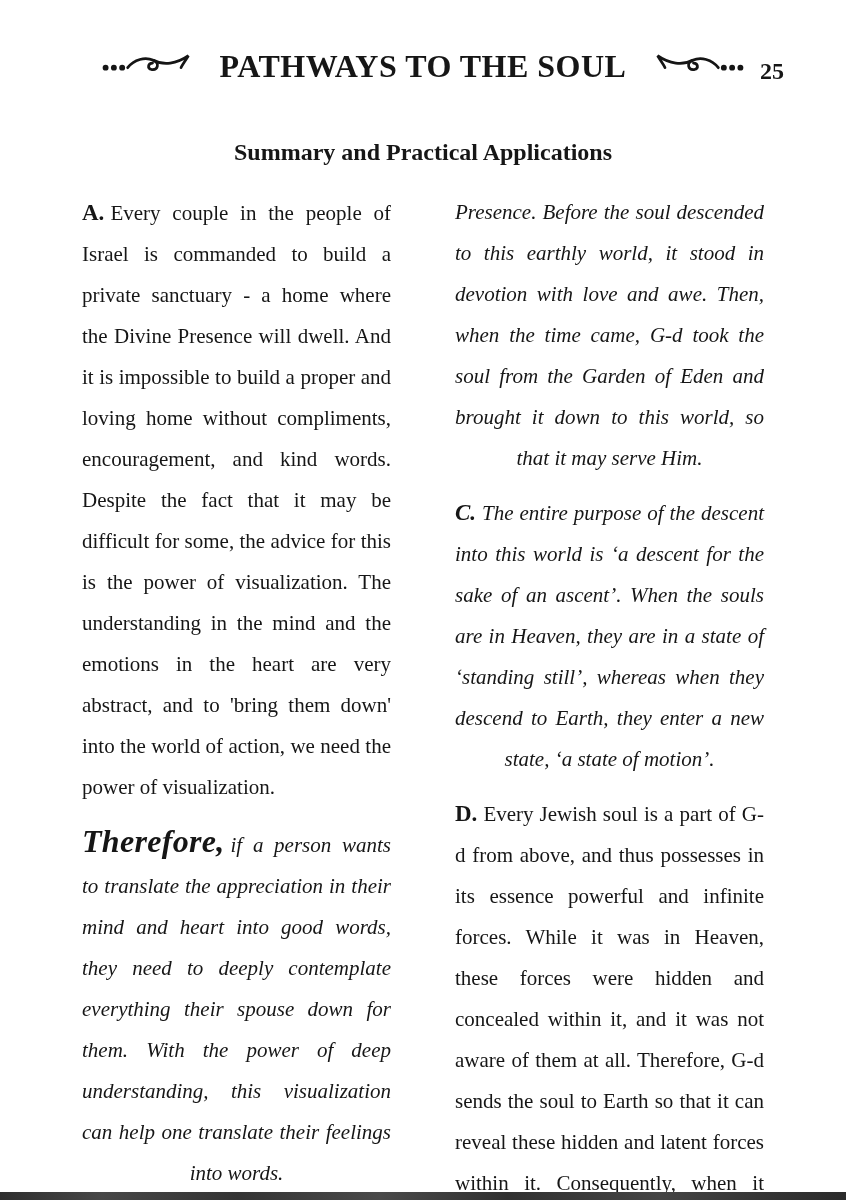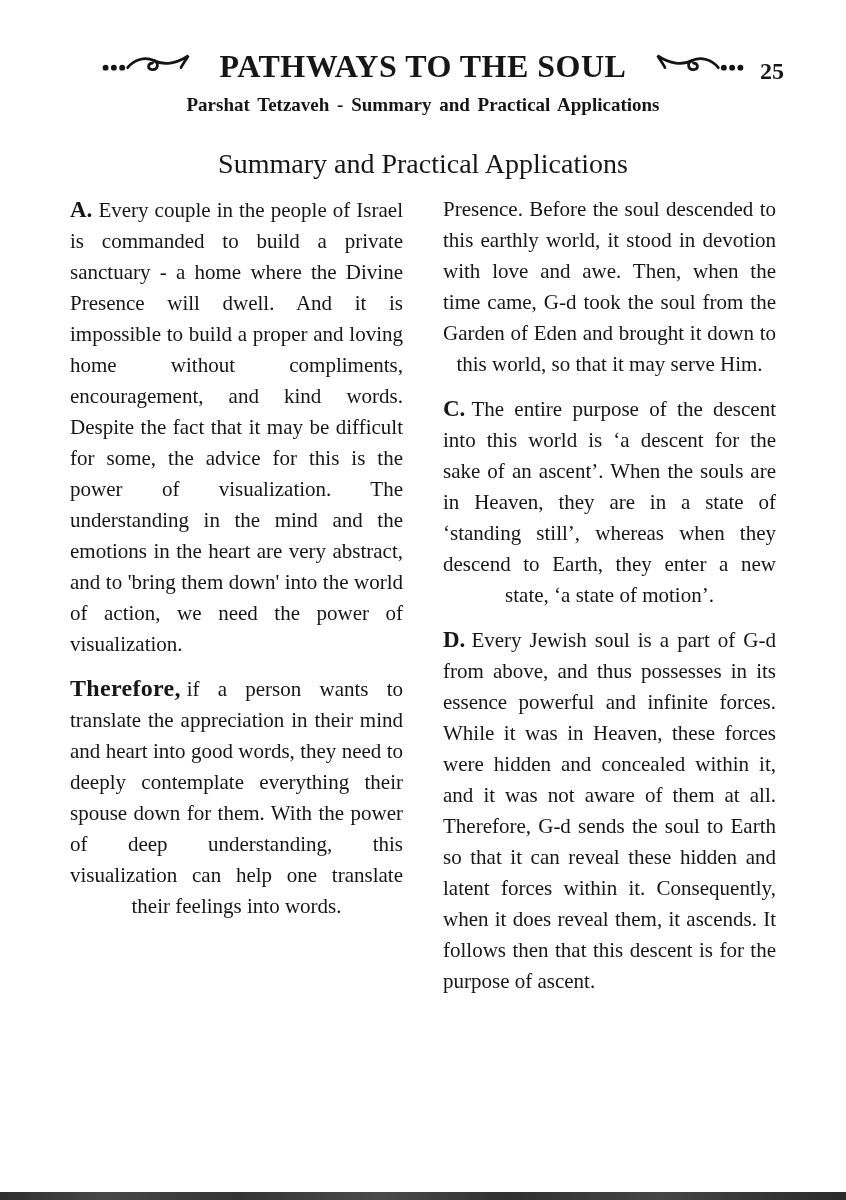--- a/index.html
+++ b/index.html
@@ -50,53 +50,53 @@
     font-size: 24px;
   }
   .chapter-subtitle {
     margin-top: 8px;
     font-weight: bold;
     font-size: 19px;
     word-spacing: 3px;
   }
   
   .section-heading {
-    margin-top: 34px;
+    margin-top: 54px;
     text-align: center;
-    font-weight: normal;
-    font-size: 28px;
+    font-weight: bold;
+    font-size: 24px;
     line-height: 1;
   }
   
   .columns {
     margin-top: 16px;
     padding: 0 70px;
     display: flex;
     gap: 40px;
   }
   .col {
     flex: 1 1 0;
     min-width: 0;
   }
   .col p {
-    margin: 0;
+    margin: 12px;
     font-size: 21px;
-    line-height: 31px;
+    line-height: 41px;
     text-align: justify;
     text-justify: inter-word;
   }
   .col p + p { margin-top: 13px; }
-  .col p.center-last { text-align-last: center; }
+  .col p.center-last { text-align-last: center; font-style: italic; }
   .lead {
     font-weight: bold;
     font-size: 23px;
     padding-right: 6px;
   }
   .lead-large {
-    font-size: 24px;
+    font-size: 32px;
     letter-spacing: 0.3px;
   }
   
   .scan-edge {
     position: absolute;
     left: 0;
     bottom: 0;
     width: 100%;
     height: 8px;
     background: linear-gradient(90deg,
@@ -125,21 +125,20 @@
         <svg width="92" height="24" viewBox="0 0 100 26">
           <circle cx="5" cy="17" r="3.2" fill="#151515"></circle>
           <circle cx="14" cy="17" r="3.2" fill="#151515"></circle>
           <circle cx="23" cy="17" r="3.2" fill="#151515"></circle>
           <path d="M29 17 C36 8, 48 5, 57 9 C64 12, 62 20, 55 19 C50 18, 51 12, 56 12" fill="none" stroke="#151515" stroke-width="3" stroke-linecap="round"></path>
           <path d="M57 9 C68 15, 82 13, 95 4 C90 12, 88 14, 87 17" fill="none" stroke="#151515" stroke-width="3" stroke-linecap="round"></path>
         </svg>
       </span>
     </div>
     <div class="page-number">25</div>
-    <div class="chapter-subtitle">Parshat Tetzaveh - Summary and Practical Applications</div>
   </div>
 
   <div class="section-heading">Summary and Practical Applications</div>
 
   <div class="columns">
 
     <div class="col">
       <p><span class="lead">A.</span><span>Every couple in the people of Israel is commanded to build a private sanctuary - a home where the Divine Presence will dwell. And it is impossible to build a proper and loving home without compliments, encouragement, and kind words. Despite the fact that it may be difficult for some, the advice for this is the power of visualization. The understanding in the mind and the emotions in the heart are very abstract, and to 'bring them down' into the world of action, we need the power of visualization.</span></p>
       <p class="center-last"><span class="lead lead-large">Therefore,</span><span>if a person wants to translate the appreciation in their mind and heart into good words, they need to deeply contemplate everything their spouse down for them. With the power of deep understanding, this visualization can help one translate their feelings into words.</span></p>
     </div>

